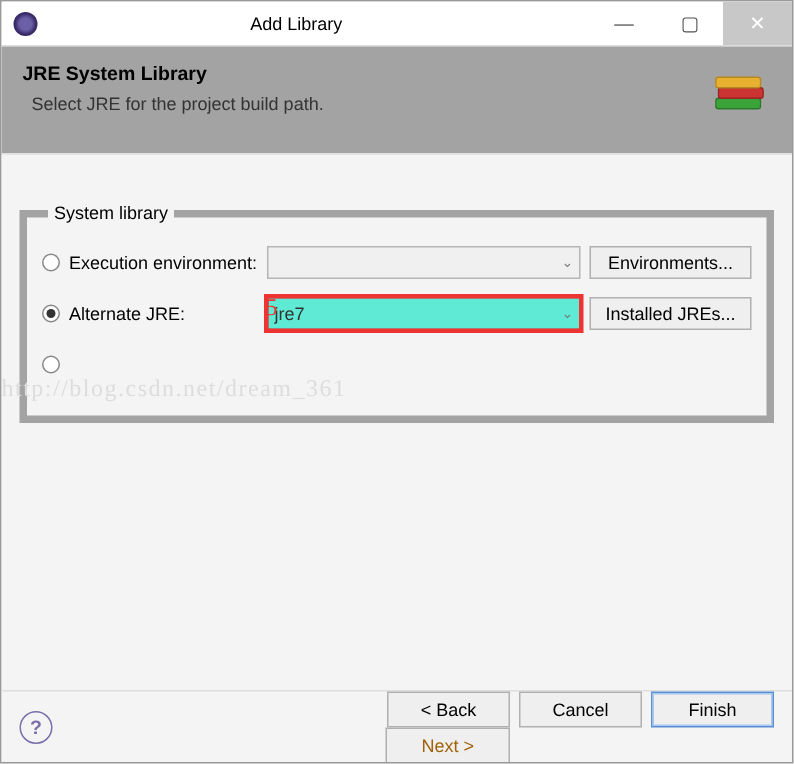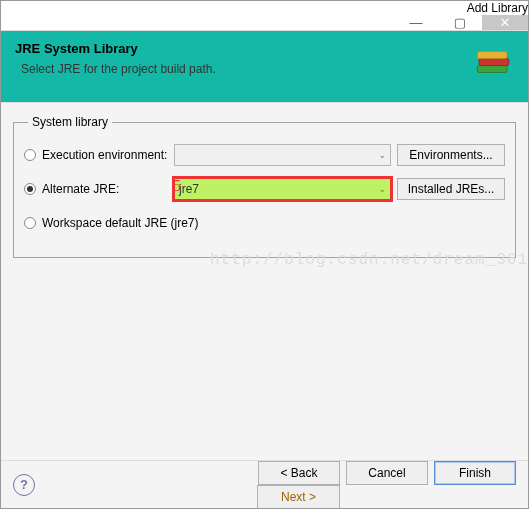--- a/index.html
+++ b/index.html
@@ -10,23 +10,22 @@
       width: 529px;
       height: 509px;
       border: 1px solid #999;
       position: relative;
       color: #000;
     }
     .titlebar {
       height: 30px;
       background: #fff;
       display: flex;
-      align-items: flex-end;
+      align-items: center;
       border-bottom: 1px solid #ddd;
-      flex-direction: column;
     }
     .titlebar-icon {
       width: 16px; height: 16px;
       margin-left: 8px;
       background: radial-gradient(circle at 50% 50%, #6b5fa8 35%, #3b2e6b 60%, #1a1040 100%);
       border-radius: 50%;
     }
     .titlebar-title {
       flex: 1;
       text-align: center;
@@ -35,39 +34,40 @@
     }
     .win-controls { display: flex; height: 100%; }
     .win-btn {
       width: 44px; height: 100%;
       display: flex; align-items: center; justify-content: center;
       font-size: 13px;
       color: #555;
     }
     .win-btn.close { background: #c8c8c8; color: #fff; width: 46px; }
     .header {
-      background: #14b8a6;
+      background: #a3a3a3;
       padding: 10px 14px 16px 14px;
       display: flex;
       justify-content: space-between;
       border-bottom: 1px solid #ddd;
     }
     .header-text h1 { font-size: 13px; font-weight: bold; margin-bottom: 6px; }
     .header-text p { font-size: 12px; color: #333; margin-left: 6px; }
     .header-icon svg { width: 42px; height: 42px; }
     .content {
       background: #f4f4f4;
       padding: 12px;
       height: 358px;
       position: relative;
     }
     fieldset {
-      border: 1px solid #a3a3a3;
+      border: 5px solid #a3a3a3;
       padding: 14px 10px 12px 10px;
       position: relative;
+      margin-top: 20px;
     }
     legend {
       font-size: 12px;
       padding: 0 4px;
       background: #f4f4f4;
       margin-left: 4px;
     }
     .row {
       display: flex;
       align-items: center;
@@ -120,40 +120,40 @@
     .combo .chev {
       position: absolute;
       right: 4px;
       font-size: 9px;
       color: #777;
     }
     .combo.highlighted {
       outline: 3px solid #e33;
       outline-offset: -1px;
       border: 1px solid #888;
-      background: #bef264;
+      background: #5eead4;
       color: #333;
     }
     .side-btn {
       width: 108px;
       height: 22px;
       background: #efefef;
       border: 1px solid #b0b0b0;
       font-size: 12px;
       display: flex; align-items: center; justify-content: center;
       cursor: pointer;
     }
     .watermark {
       position: absolute;
       top: 148px;
       left: 0; right: 0;
-      text-align: right;
+      text-align: left;
       font-size: 16px;
       color: #ddd;
-      font-family: Liberation Mono, monospace;
+      font-family: Liberation Serif, serif;
       letter-spacing: 1px;
       pointer-events: none;
     }
     .footer {
       position: absolute;
       bottom: 0; left: 0; right: 0;
       height: 48px;
       border-top: 1px solid #ddd;
       background: #f4f4f4;
       display: flex;
@@ -239,21 +239,20 @@
       <div class="combo highlighted">
         <span>jre7</span>
         <span class="chev">⌄</span>
       </div>
       <div class="side-btn">Installed JREs...</div>
     </div>
 
     <div class="row">
       <label class="radio-label" style="width:auto">
         <span class="radio"></span>
-        <span>Workspace default JRE (jre7)</span>
       </label>
     </div>
 
     <span class="annotation">5</span>
   </fieldset>
 
   <div class="watermark">http://blog.csdn.net/dream_361</div>
 </div>
 
 <div class="footer">

